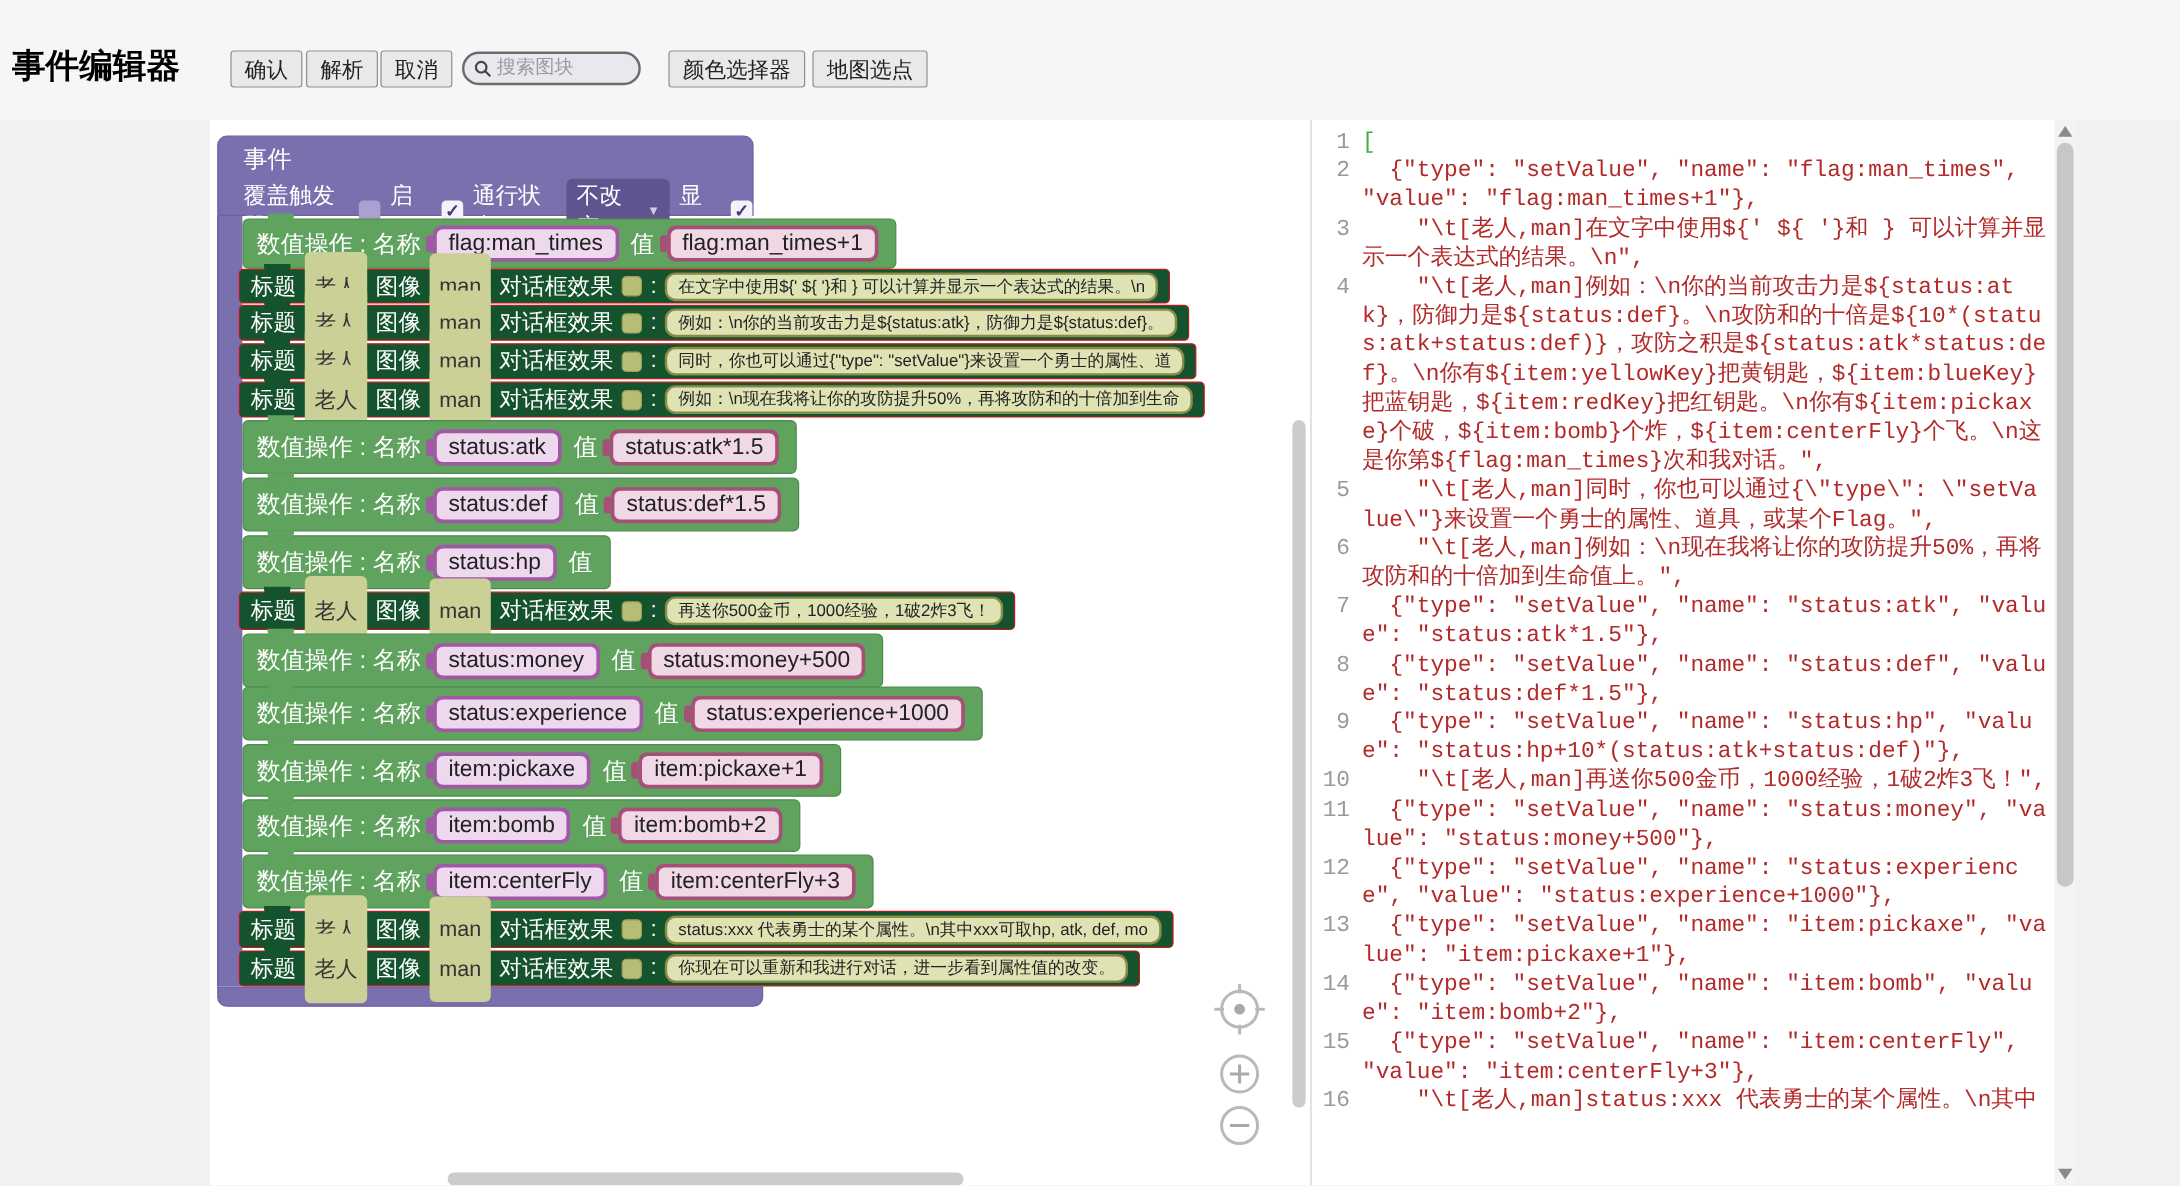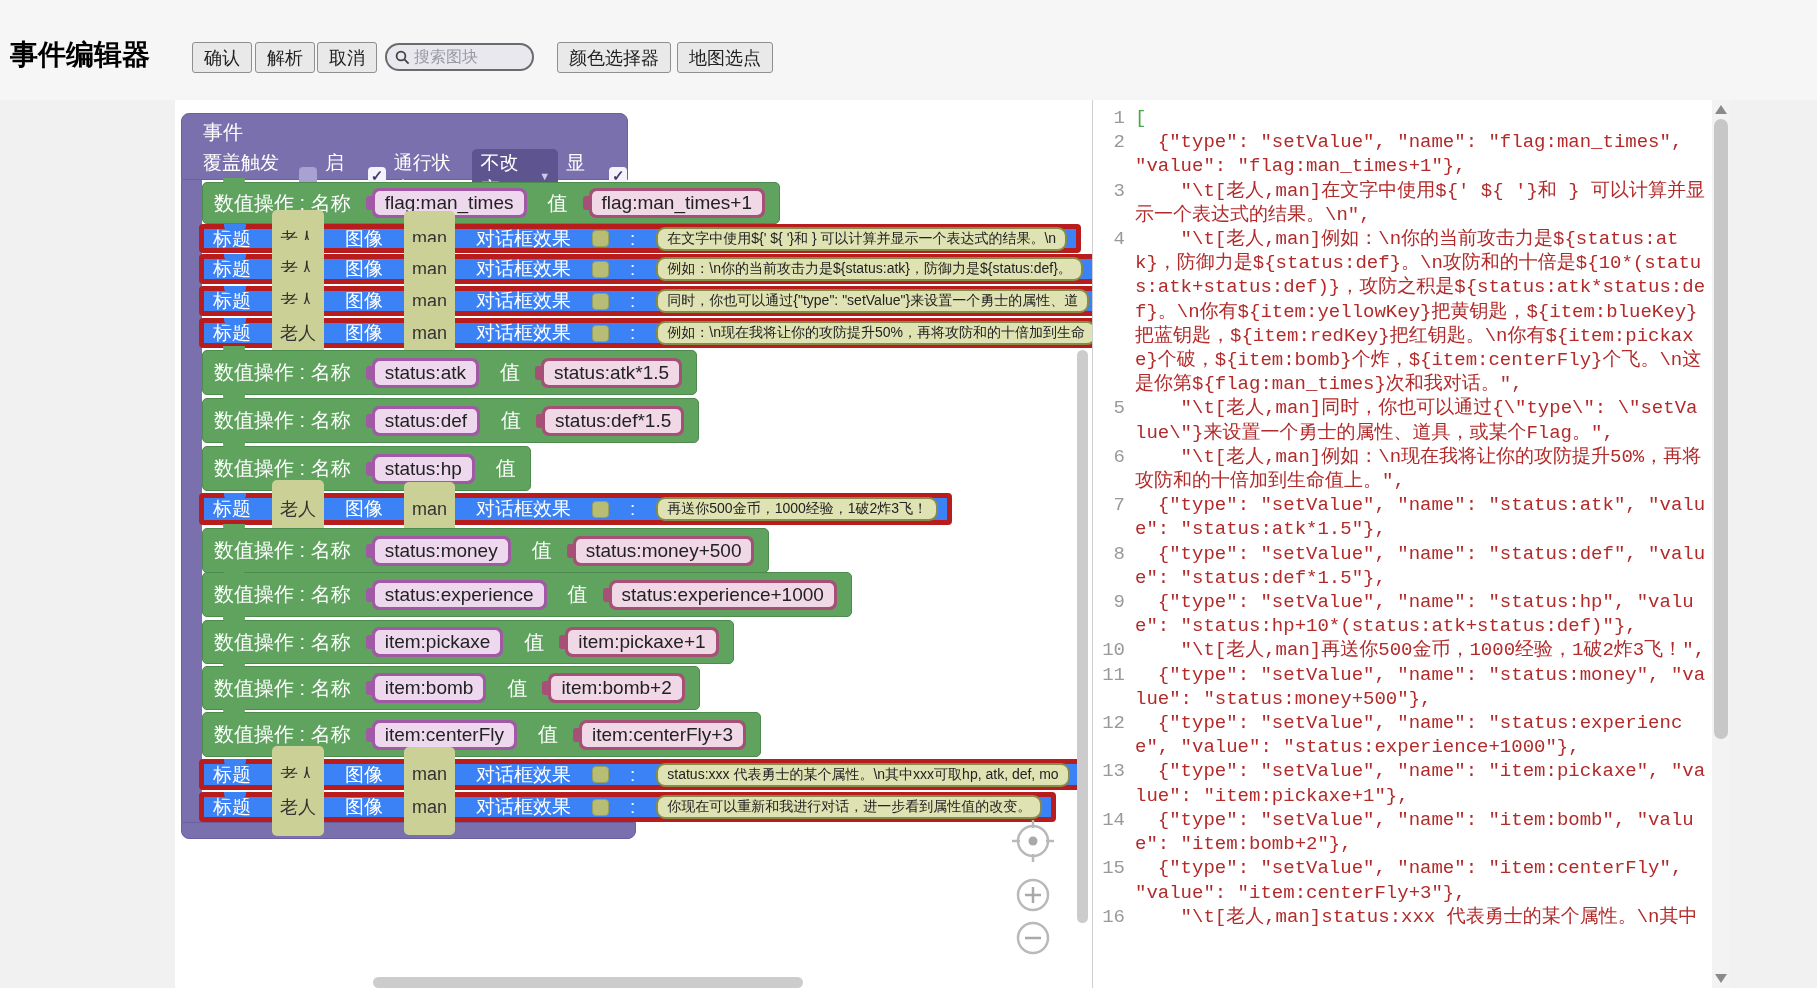--- a/index.html
+++ b/index.html
@@ -38,23 +38,23 @@
             gap:7px; cursor:pointer; }
   .p-drop .arr { font-size:11px; color:#cfc8ea; }
   .evt-spine { position:absolute; left:6px; top:80px; width:21px; height:642px; background:#7a70ad; border-left:1px solid #6a5fa0; }
   .evt-foot { position:absolute; left:6px; top:722px; width:455px; height:17px; background:#7a70ad;
               border:1px solid #6a5fa0; border-radius:0 0 8px 8px; }
 
   .row { position:absolute; display:inline-flex; align-items:center; white-space:nowrap; }
   .row::before { content:''; position:absolute; top:-5px; left:20px; width:22px; height:7px;
                  background:inherit; border-radius:0 0 5px 5px; }
   .row.green { left:27px; background:#5fa35f; border:1px solid #4d8a4d; border-radius:5px;
-               padding:0 14px 0 11px; gap:21px; color:#fff; font-size:20px; }
-  .row.olive { left:24px; background:#3b82f6; border:5px solid #b91c1c; border-radius:4px;
-               padding:0 9px 0 9px; gap:21px; color:#fff; font-size:19px; }
+               padding:0 14px 0 11px; gap:10px; color:#fff; font-size:20px; }
+  .row.olive { left:24px; background:#14532d; border:1px solid #b91c1c; border-radius:4px;
+               padding:0 9px 0 9px; gap:7px; color:#fff; font-size:19px; }
   .pill { position:relative; border-radius:7px; padding:3px; display:inline-flex; }
   .pill::before { content:''; position:absolute; left:-6px; top:50%; transform:translateY(-50%);
                   width:6px; height:14px; background:inherit; border-radius:3px 0 0 3px; }
   .pill.name { background:#a158a5; }
   .pill.val  { background:#a65077;align-items:flex-end; }
   .pill .inner { border-radius:5px; padding:1px 10px; font-size:19px; color:#222; white-space:pre; }
   .pill.name .inner { background:#eed8ee; }
   .pill.val  .inner { background:#f0d8e6; }
   .opill { background:#cbd097; border-radius:5px; padding:17px 8px; color:#333; font-size:18px; }
   .ocheck { width:17px; height:17px; background:#b8bd76; border:1px solid #9a9f5c; border-radius:4px; cursor:pointer; }

